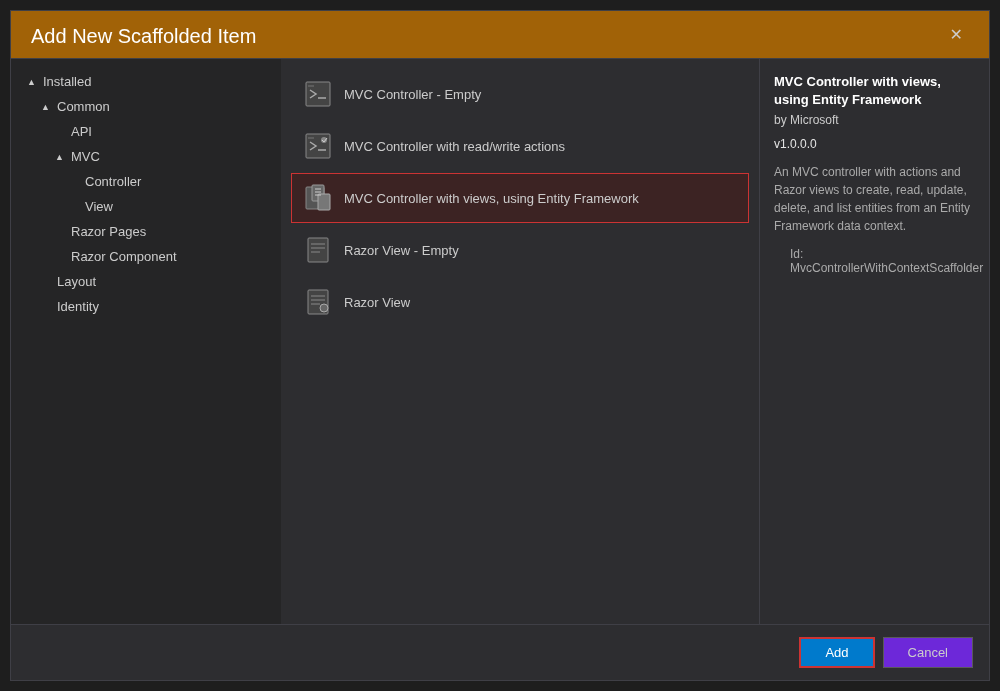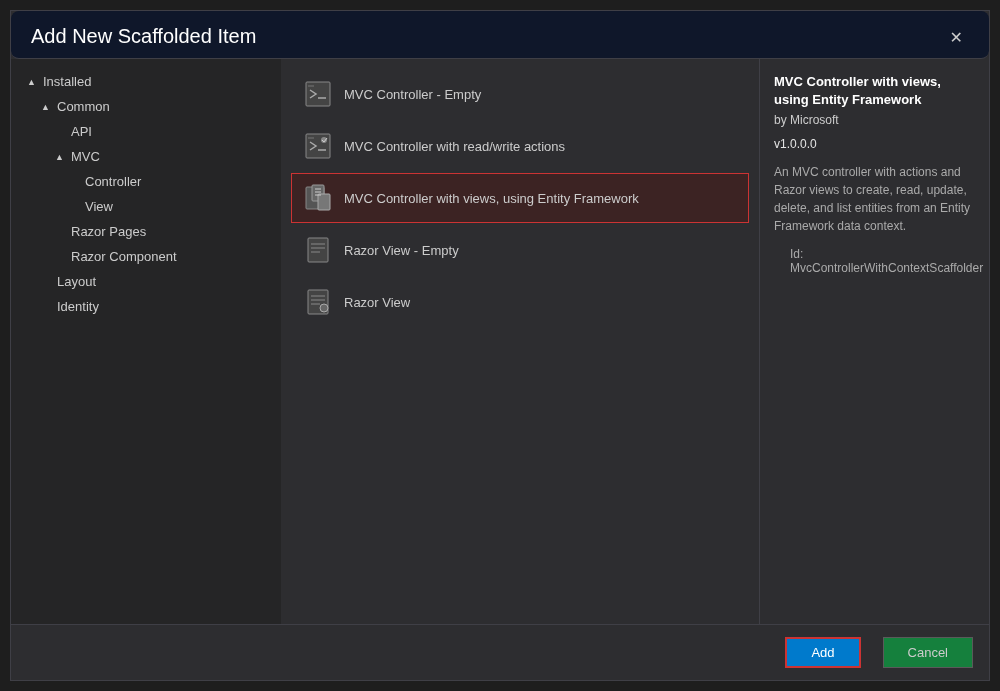--- a/index.html
+++ b/index.html
@@ -19,27 +19,26 @@
       left: 10px;
       right: 10px;
       bottom: 10px;
       background: #2d2d30;
       border: 1px solid #3f3f46;
       display: flex;
       flex-direction: column;
     }
 
     .title-bar {
-      background: #0f172a;
+      background: #a16207;
       padding: 14px 20px 10px 20px;
       display: flex;
       justify-content: space-between;
-      align-items: flex-end;
+      align-items: flex-start;
       border-bottom: 1px solid #3f3f46;
-      border-radius: 8px;
     }
 
     .title-bar h1 {
       font-size: 20px;
       font-weight: 300;
       color: #ffffff;
     }
 
     .close-btn {
       background: none;
@@ -183,41 +182,41 @@
       color: #aaaaaa;
       font-size: 12px;
       margin-left: 16px;
     }
 
     
     .footer {
       padding: 12px 16px;
       display: flex;
       justify-content: flex-end;
-      gap: 22px;
+      gap: 8px;
       border-top: 1px solid #3f3f46;
       background: #2d2d30;
     }
 
     .btn {
       padding: 6px 24px;
       font-size: 13px;
       font-family: 'Segoe UI', sans-serif;
       cursor: pointer;
       border: 1px solid transparent;
     }
 
     .btn-add {
       background: #007acc;
       color: white;
       border: 2px solid #cc3333;
     }
 
     .btn-cancel {
-      background: #15803d;
+      background: #6d28d9;
       color: #cccccc;
       border: 1px solid #5a5a5a;
     }
   </style>
 </head>
 <body>
 
 <div class="dialog">
 
   <div class="title-bar">

